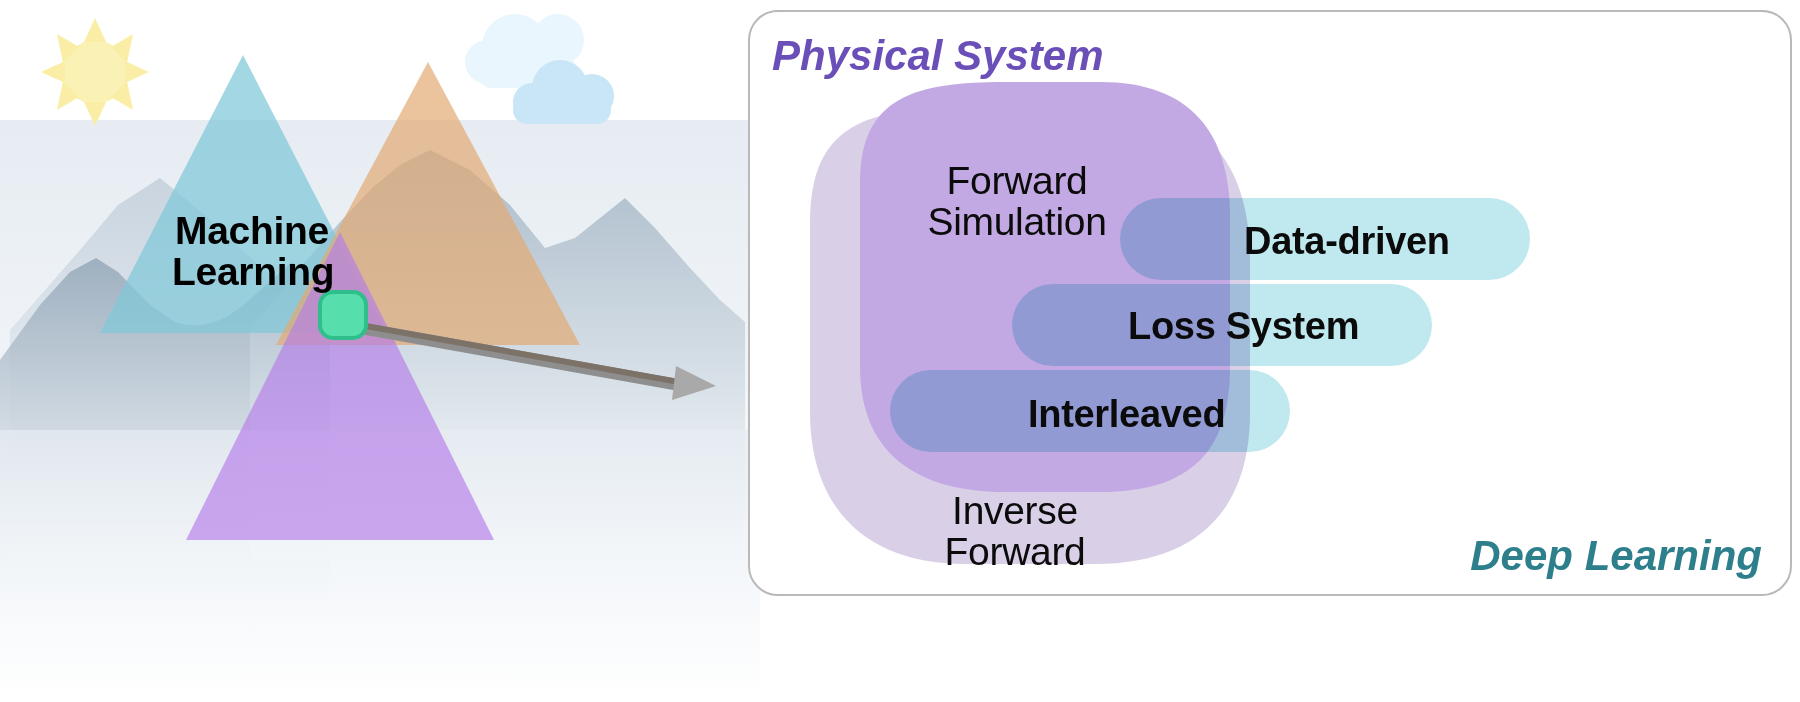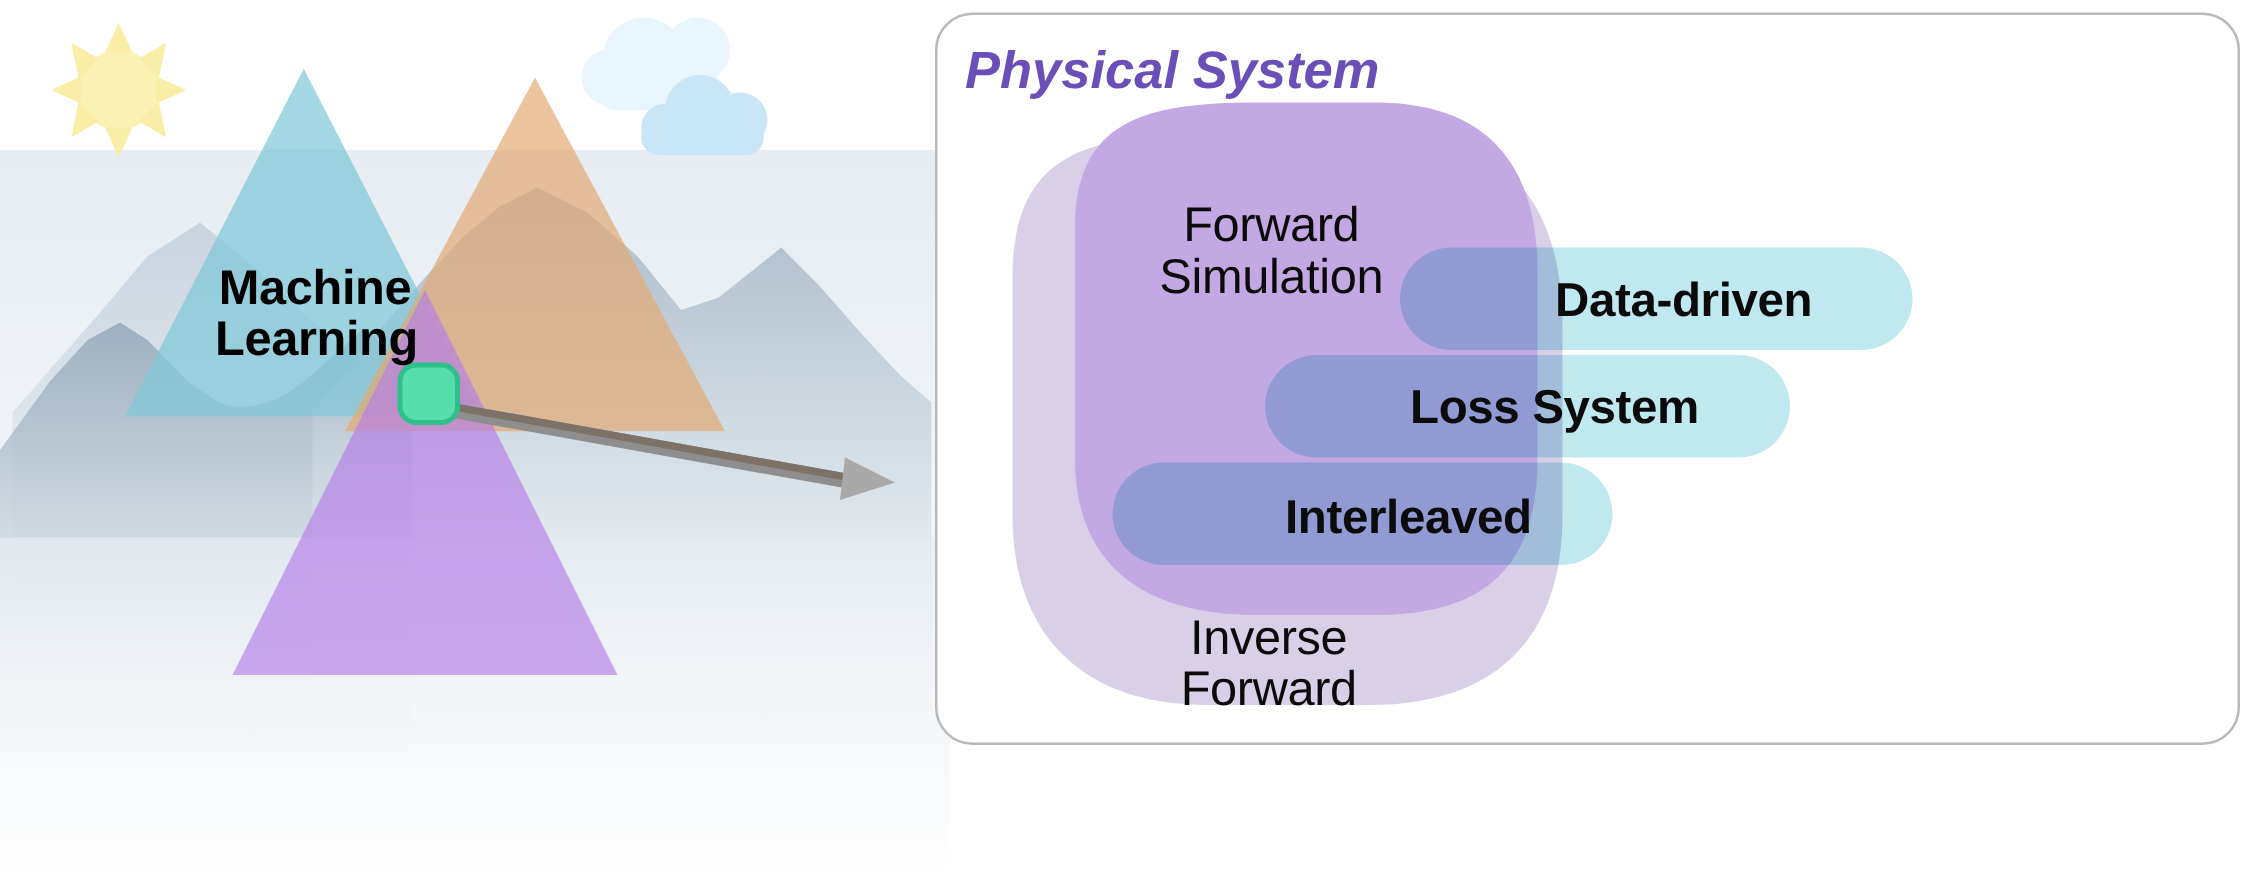--- a/index.html
+++ b/index.html
@@ -214,16 +214,17 @@
 
       <div class="blob-label" id="lbl-fwd">Forward
 Simulation</div>
       <div class="blob-label" id="lbl-inv">Inverse
 Forward</div>
 
       <div class="pill-label" id="lbl-dd">Data-driven</div>
       <div class="pill-label" id="lbl-lt">Loss System</div>
       <div class="pill-label" id="lbl-il">Interleaved</div>
 
+      <div id="panel-footer">Deep Learning</div>
     </div>
   </div>
 
 </div>
 
 </body></html>

